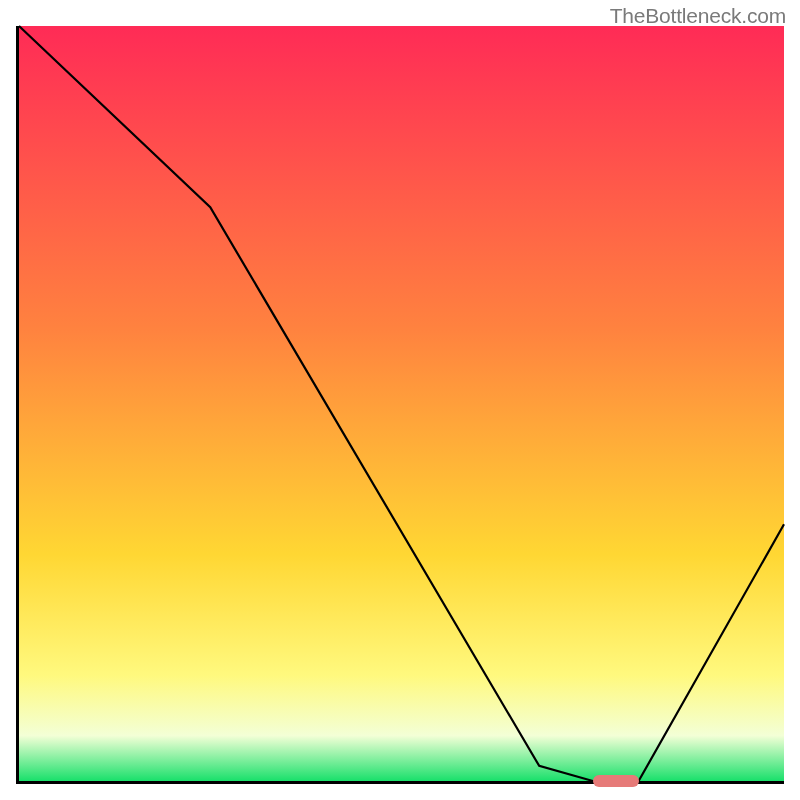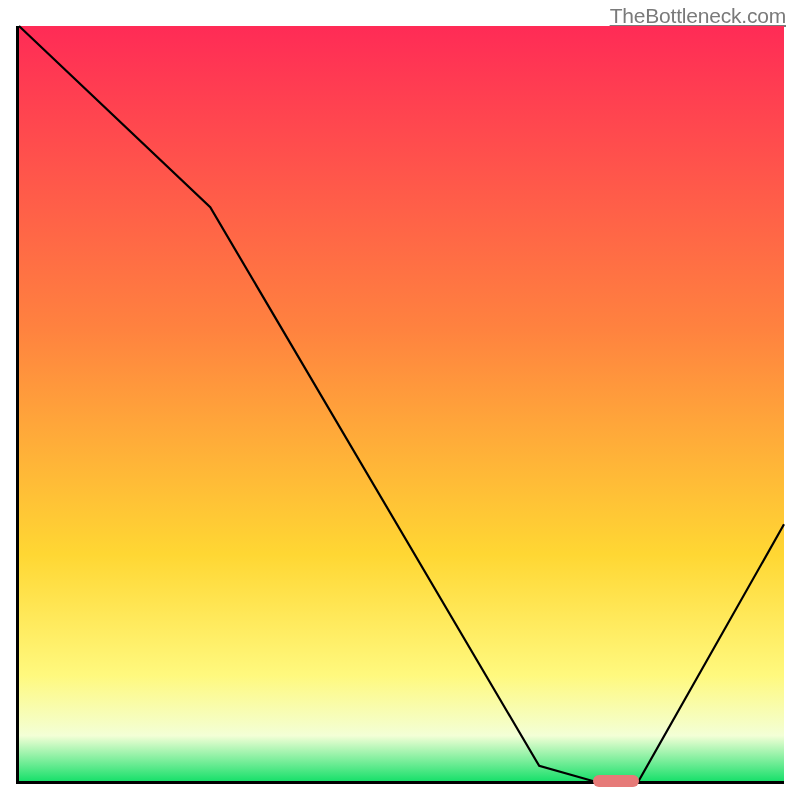--- a/index.html
+++ b/index.html
@@ -29,21 +29,20 @@
     height: 100%;
   }
   .watermark {
     position: absolute;
     top: 4px;
     right: 14px;
     color: #7a7a7a;
     font-size: 21px;
     font-weight: 500;
     letter-spacing: -0.2px;
-    text-decoration: underline;
   }
   .marker {
     position: absolute;
     height: 12px;
     border-radius: 6px;
     background: #e67a78;
   }
   svg.curve {
     position: absolute;
     left: 0;

